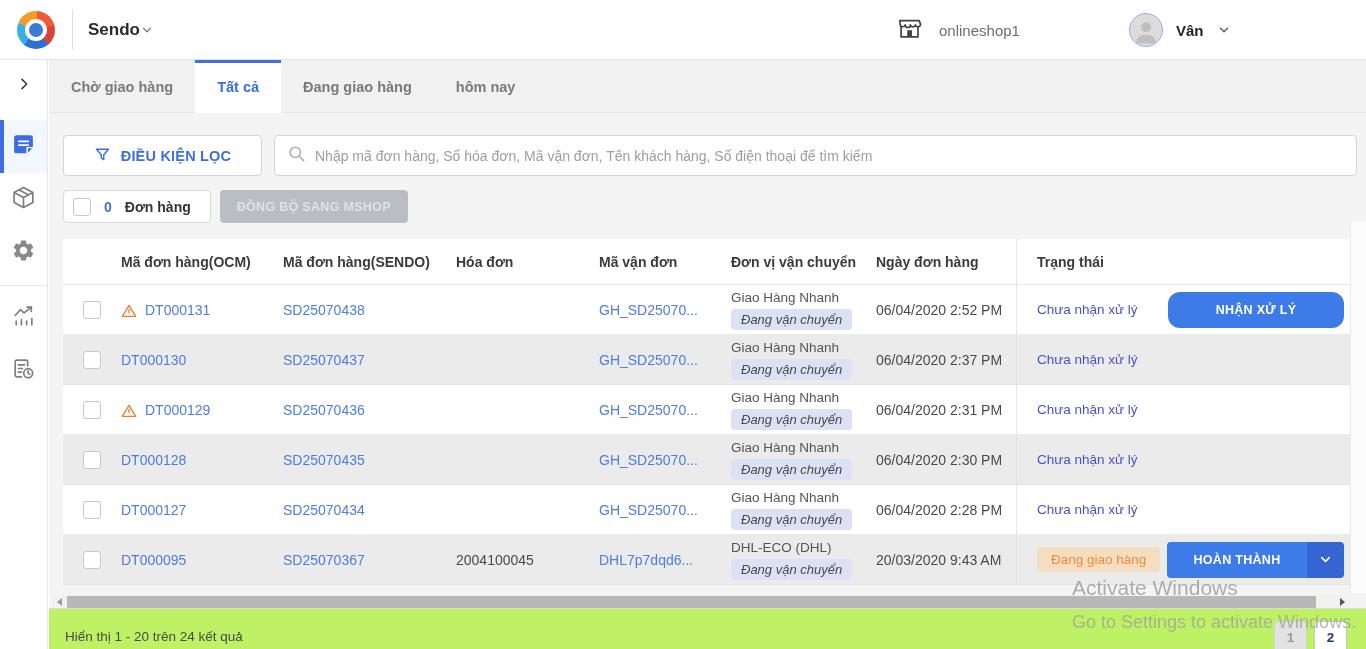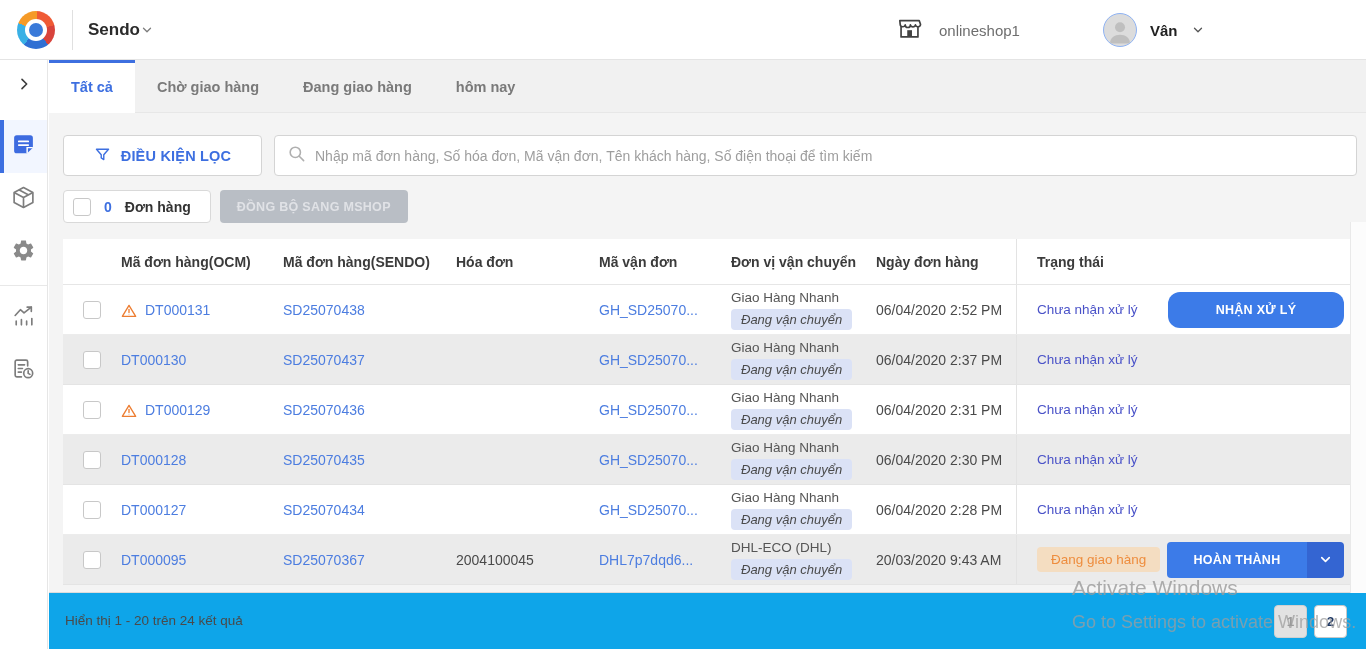--- a/index.html
+++ b/index.html
@@ -14,21 +14,21 @@
     background:conic-gradient(from 140deg,#2f6fd3 0 22%,#39b0e5 22% 42%,#f59a27 42% 62%,#ef5a35 62% 82%,#d8433c 82% 100%);
     display:flex; align-items:center; justify-content:center; }
   .logo .inner { width:22px; height:22px; border-radius:50%; background:#fff;
     display:flex; align-items:center; justify-content:center; }
   .logo .dot { width:14px; height:14px; border-radius:50%; background:#3a7ad9; }
   .hdr-divider { position:absolute; left:72px; top:10px; width:1px; height:40px; background:#e0e0e0; }
   .app-switch { position:absolute; left:88px; top:0; height:60px; display:flex; align-items:center; cursor:pointer; }
   .app-switch .name { font-size:17px; font-weight:bold; color:#2b2b2b; }
   .shop { position:absolute; left:896px; top:0; height:60px; display:flex; align-items:center; gap:16px; cursor:pointer; }
   .shop .shop-name { font-size:15px; color:#6e6e6e; }
-  .user { position:absolute; left:1103px; top:0; height:60px; display:flex; align-items:center; gap:13px; cursor:pointer; }
+  .user { position:absolute; left:1129px; top:0; height:60px; display:flex; align-items:center; gap:13px; cursor:pointer; }
   .avatar { width:34px; height:34px; border-radius:50%; background:#dcdcdc; border:1.5px solid #8fb3f3; overflow:hidden; display:flex; align-items:flex-end; justify-content:center; }
   .user .uname { font-size:15px; font-weight:bold; color:#212121; }
   .chev { display:inline-flex; }
 
   
   .sidebar { position:absolute; left:0; top:60px; bottom:0; width:48px; background:#fff;
     border-right:1px solid #e6e6e6; z-index:15; }
   .collapse-btn { height:48px; display:flex; align-items:center; justify-content:center; cursor:pointer; background:#fff; border:none; width:100%; }
   .nav-item { height:53px; display:flex; align-items:center; justify-content:center; cursor:pointer; position:relative; }
   .nav-item.active { background:#f2f6ff; }
@@ -90,21 +90,21 @@
     display:flex; align-items:center; justify-content:center; cursor:pointer; }
 
   
   .hscroll { margin:10px 16px 0 2px; height:14px; display:flex; align-items:center; background:#f1f1f1; }
   .scroll-arrow { width:16px; height:14px; display:flex; align-items:center; justify-content:center; cursor:pointer; }
   .arrow-l { width:0; height:0; border-top:4px solid transparent; border-bottom:4px solid transparent; border-right:5px solid #9a9a9a; }
   .arrow-r { width:0; height:0; border-top:4px solid transparent; border-bottom:4px solid transparent; border-left:5px solid #555; }
   .scroll-thumb { flex:1; height:13px; background:#b8b8b8; margin-right:18px; cursor:grab; }
 
   
-  .footer { position:absolute; left:0; right:0; bottom:0; height:57px; background:#0ea5e9; border-top:1px solid #dcdcdc; }
+  .footer { position:absolute; left:0; right:0; bottom:0; height:41px; background:#bef264; border-top:1px solid #dcdcdc; }
   .summary { position:absolute; left:16px; top:20px; font-size:13.5px; color:#4a4a4a; }
   .pagination { position:absolute; right:19px; top:12px; display:flex; gap:7px; }
   .page-btn { width:33px; height:33px; border-radius:4px; background:#fff; border:1px solid #c8c8c8;
     font-size:13.5px; font-weight:bold; color:#1f3864; cursor:pointer; }
   .page-btn.current { background:#e2e2e2; border:1px solid #d0d0d0; color:#9a9a9a; }
 
   
   .gutter { position:absolute; left:1350px; top:222px; width:16px; height:371px; background:#fcfcfc;
     border-left:1px solid #e9e9e9; z-index:5; }
   .watermark { position:absolute; left:1072px; top:576px; z-index:60; pointer-events:none; }
@@ -205,22 +205,22 @@
           <path d="M7 7.5h6M7 11h4M7 14.5h3"></path>
           <circle cx="16.5" cy="15.5" r="4.3"></circle>
           <path d="M16.5 13.3v2.4l1.7 1"></path>
         </svg>
       </span>
     </div>
   </div>
 
   <div class="main">
     <div class="tabbar">
+      <div class="tab">Chờ giao hàng</div>
       <div class="tab active">Tất cả</div>
-      <div class="tab">Chờ giao hàng</div>
       <div class="tab">Đang giao hàng</div>
       <div class="tab">hôm nay</div>
     </div>
 
     <div class="toolbar-row">
       <button class="filter-btn">
         <span>
           <svg width="17" height="17" viewBox="0 0 24 24" fill="none" stroke="#3d6fe0" stroke-width="2" stroke-linejoin="round">
               <path d="M3.5 4.5h17l-6.7 7.8v6.9l-3.6-2.3v-4.6z"></path>
             </svg>

